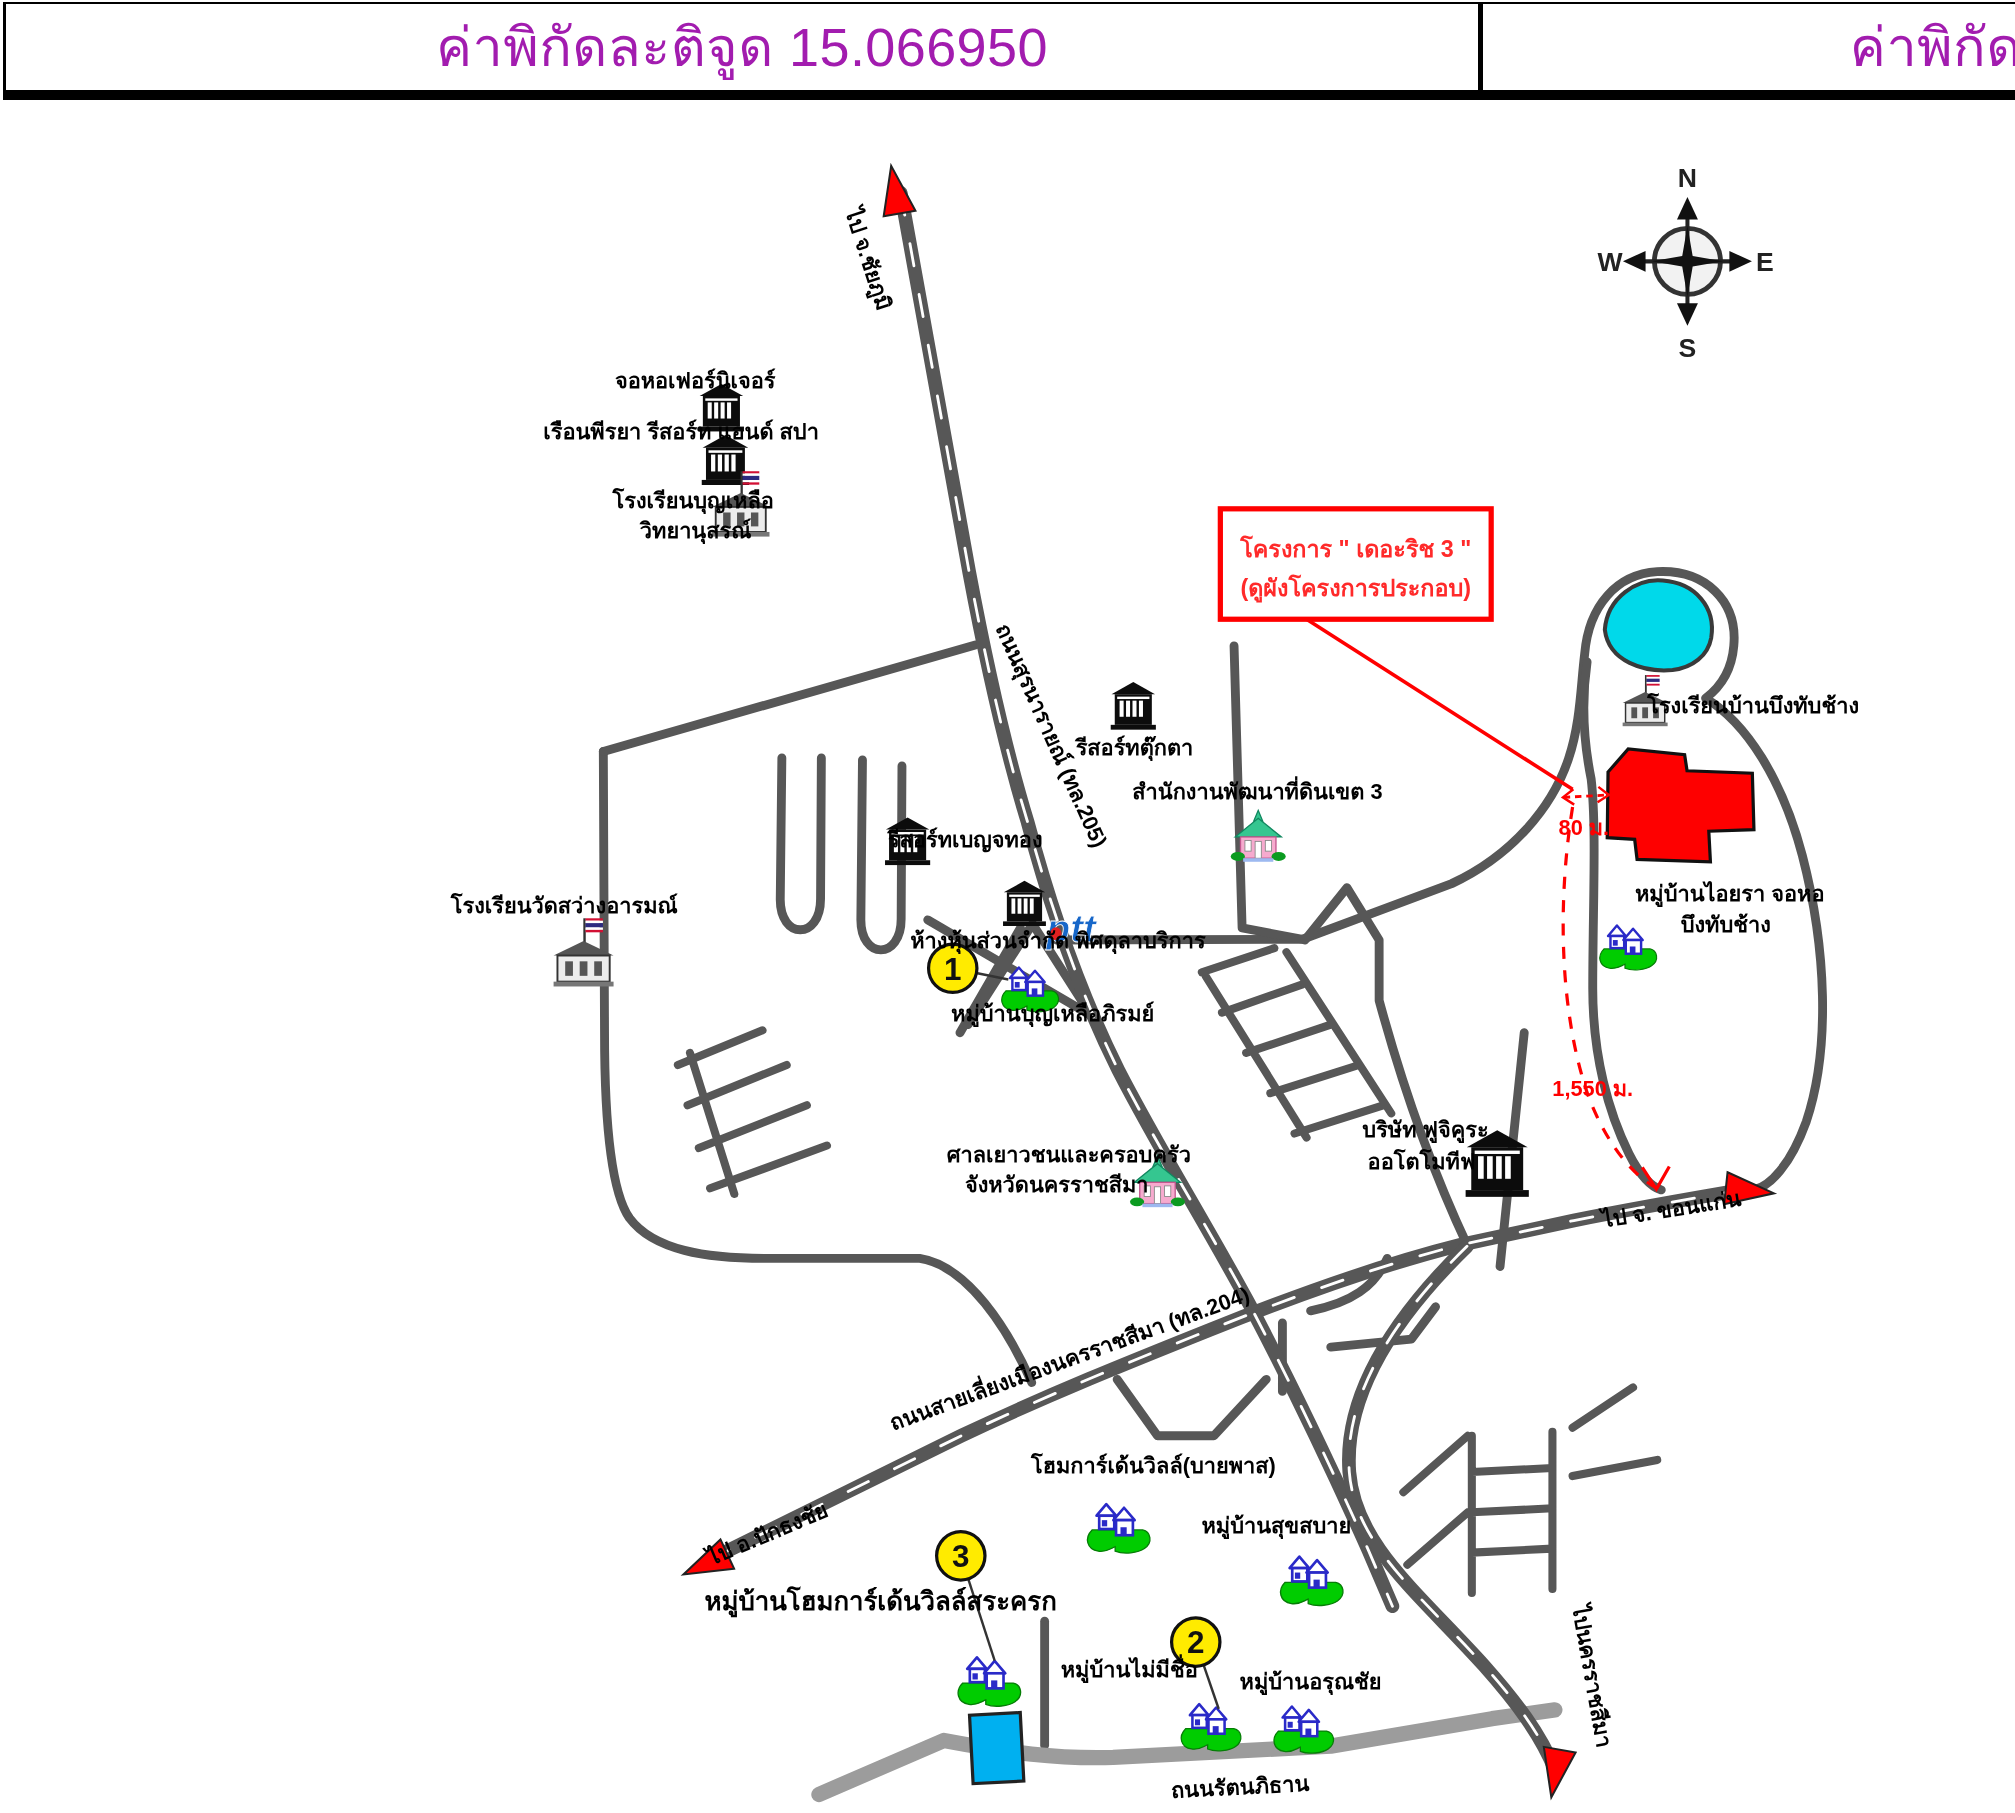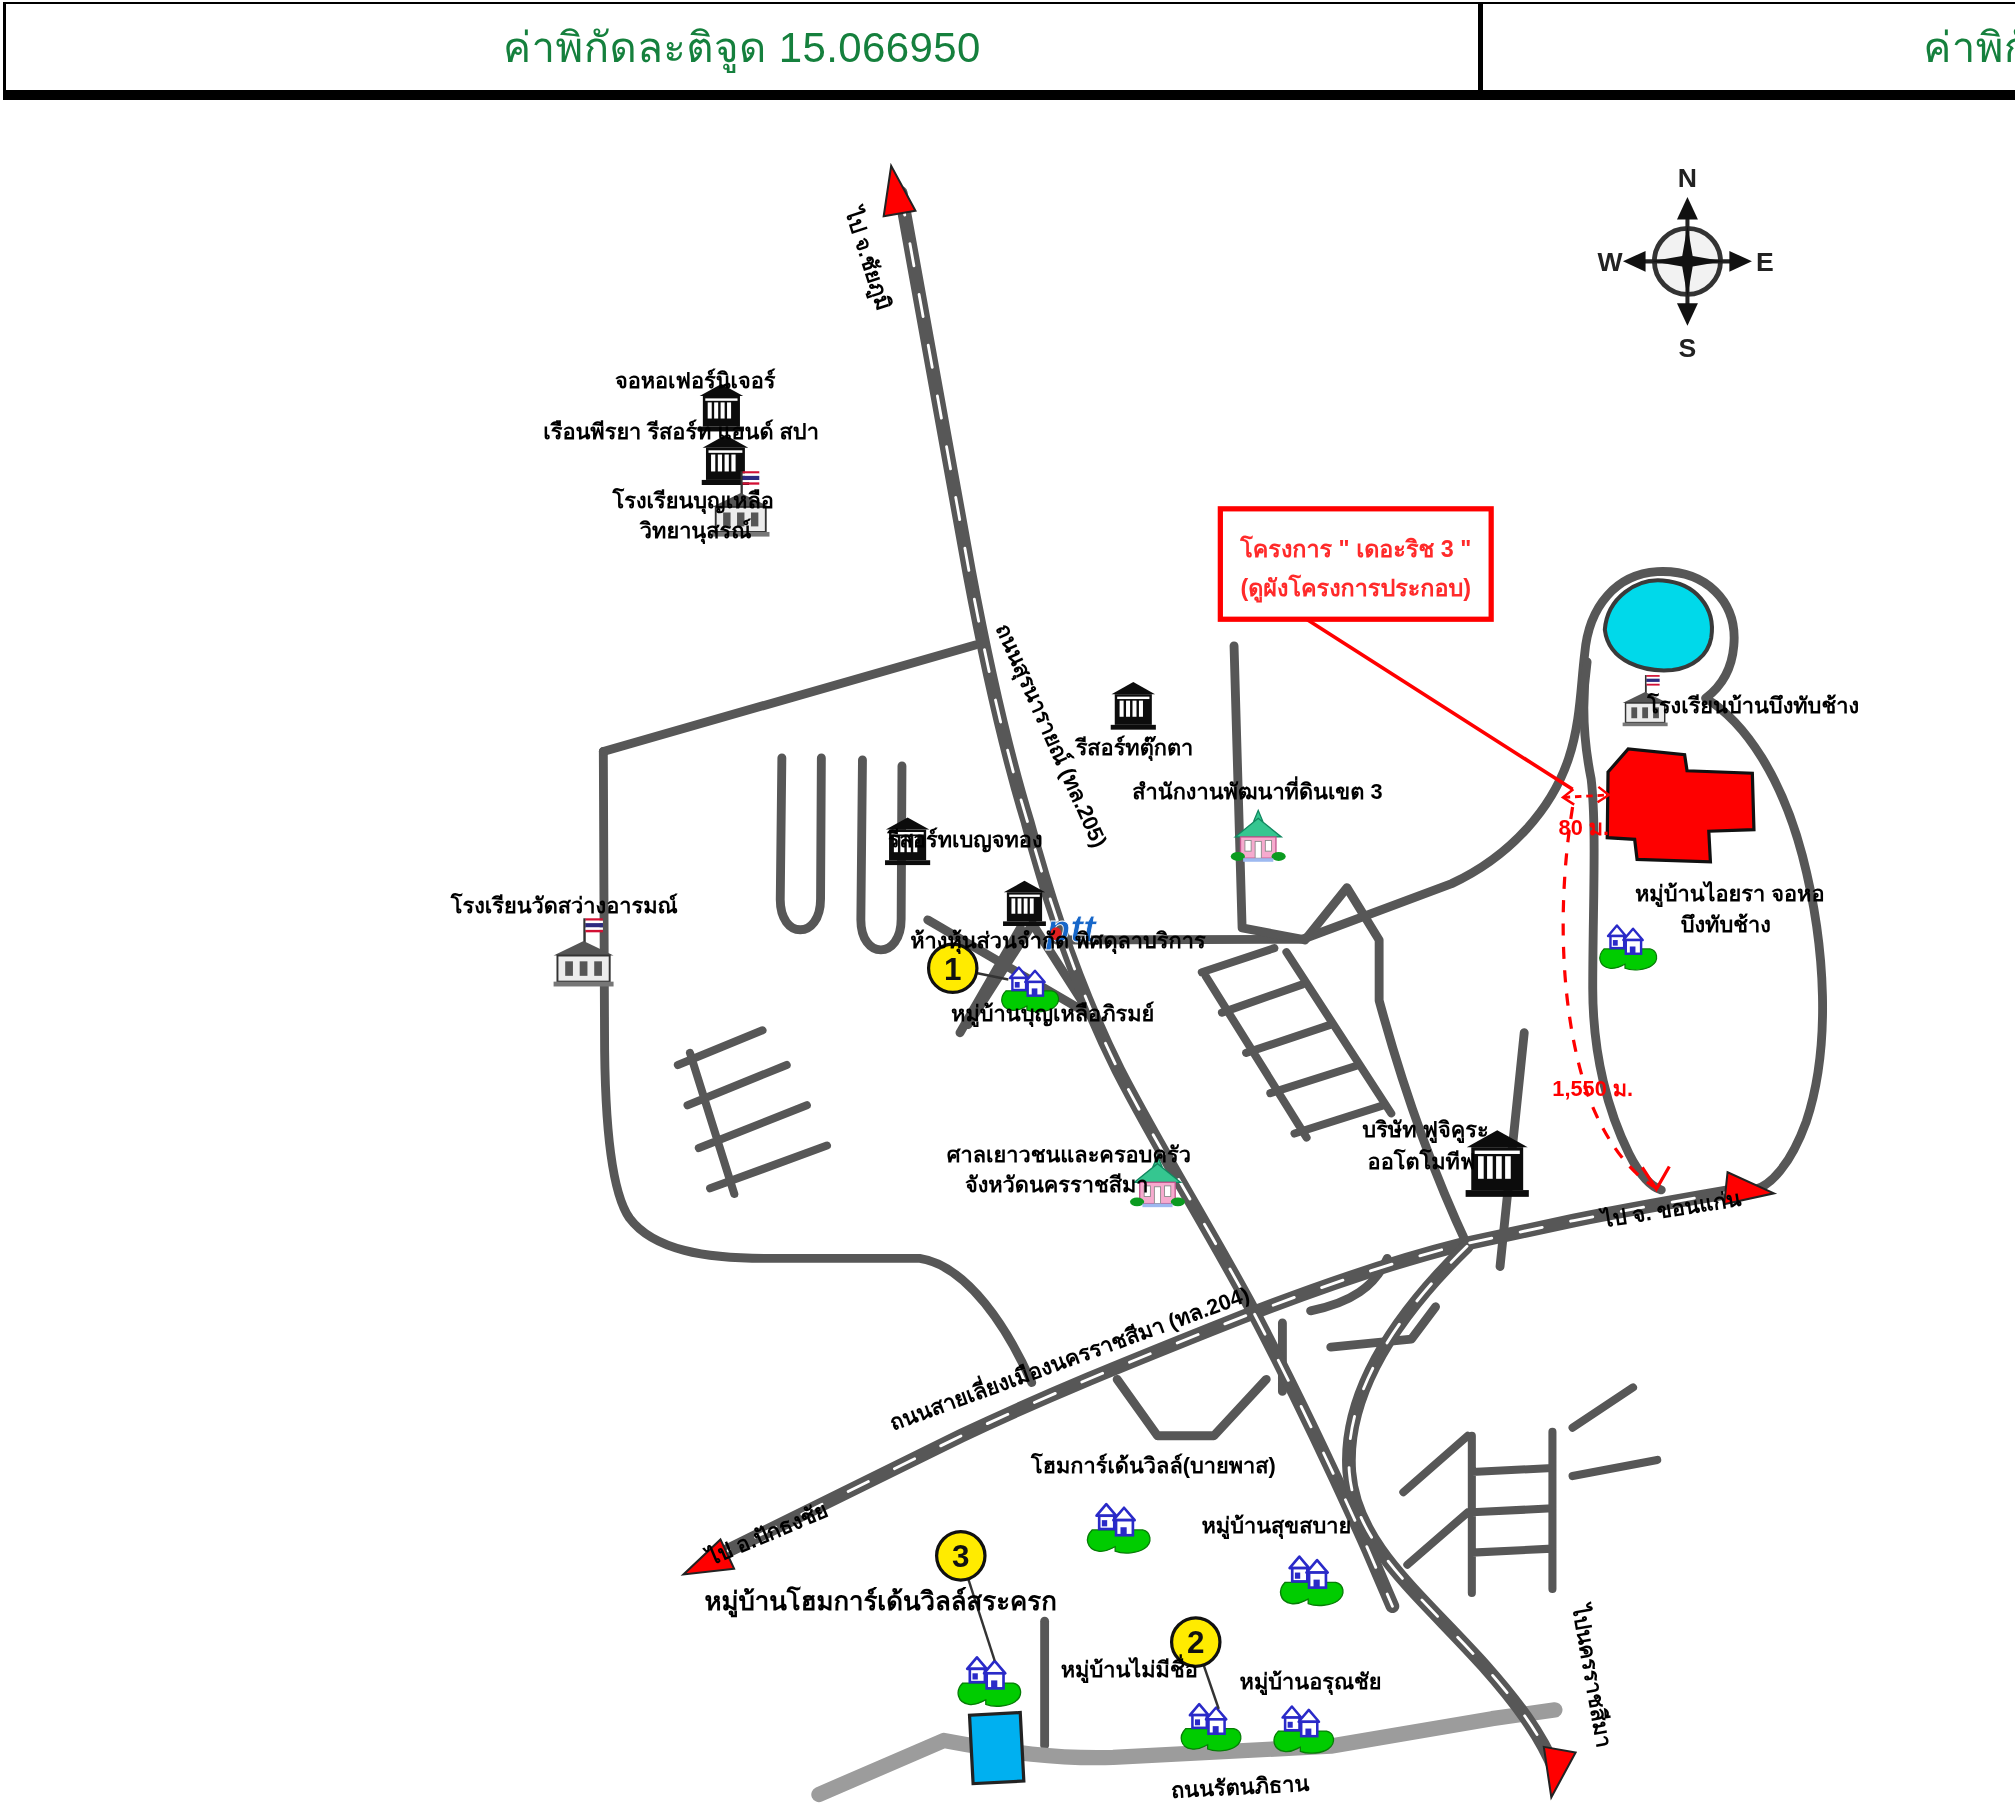--- a/index.html
+++ b/index.html
@@ -3,21 +3,21 @@
 <meta charset="utf-8">
 <style>
   html,body{margin:0;padding:0;background:#fff;}
   body{width:2909px;height:1814px;position:relative;overflow:hidden;
        font-family:"Liberation Sans","DejaVu Sans",sans-serif;}
   .coord-header{position:absolute;left:3.2px;top:2.4px;width:2880px;height:86px;
        display:flex;background:#fff;z-index:5;
        border-top:2.4px solid #000;border-left:3.6px solid #000;border-right:3.6px solid #000;
        border-bottom:10.5px solid #000;}
   .coord-cell{flex:1;display:flex;align-items:center;justify-content:center;
-       font-size:42px;color:#15803d;letter-spacing:0.4px;margin-left:34px;}
+       font-size:54px;color:#a21caf;letter-spacing:0.4px;margin-left:34px;}
   .coord-cell.right{border-left:5.2px solid #000;}
   #map-svg{position:absolute;left:0;top:0;z-index:1;}
   text{user-select:none;}
 </style>
 </head>
 <body>
 
 <div class="coord-header">
   <div class="coord-cell">ค่าพิกัดละติจูด 15.066950</div>
   <div class="coord-cell right">ค่าพิกัดลองจิจูด 102.142692</div>

